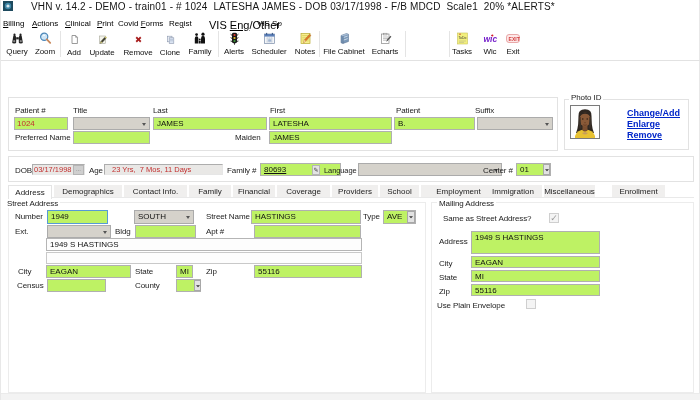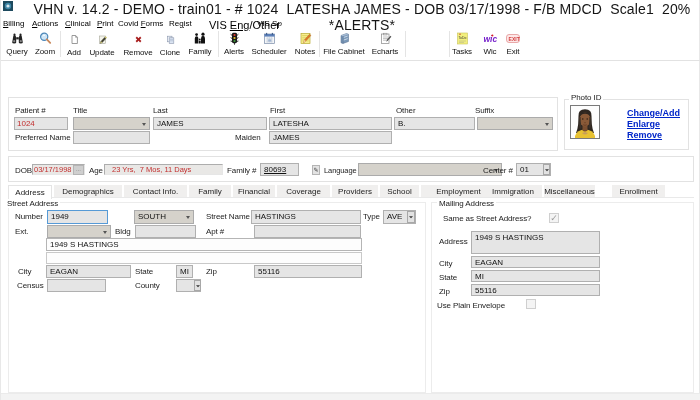--- a/index.html
+++ b/index.html
@@ -1,20 +1,20 @@
 <!DOCTYPE html>
 <html><head>
 <meta charset="utf-8">
 <style>
 * { margin:0; padding:0; box-sizing:border-box; }
 html,body { width:700px; height:400px; background:#fff; font-family:"Liberation Sans", sans-serif; overflow:hidden; }
 #win { position:relative; width:700px; height:400px; background:#fff; border-left:1px solid #e8e8e8; border-right:1px solid #e8e8e8; }
 .ab { position:absolute; }
 .lbl { position:absolute; font-size:8px; color:#1c1c1c; white-space:nowrap; letter-spacing:-0.1px; }
-.inp { position:absolute; border:1px solid #b0b0b0; background:#e5e5e5; font-size:8px; color:#111; padding:1px 0 0 3px; white-space:nowrap; overflow:hidden; }
+.inp { position:absolute; border:1px solid #b0b0b0; background:#bef264; font-size:8px; color:#111; padding:1px 0 0 3px; white-space:nowrap; overflow:hidden; }
 .dd  { position:absolute; border:1px solid #ababab; background:#d5d2cb; font-size:8px; color:#111; padding:1px 0 0 3px; white-space:nowrap; overflow:hidden; }
 .dd .ar { position:absolute; right:3px; top:5px; width:0; height:0; border-left:2.5px solid transparent; border-right:2.5px solid transparent; border-top:3px solid #555; }
 .spin { position:absolute; background:#e2e2e2; border:1px solid #a8a8a8; }
 .spin:after { content:""; position:absolute; left:50%; top:50%; transform:translate(-50%,-40%); border-left:2px solid transparent; border-right:2px solid transparent; border-top:2.5px solid #333; width:0; height:0; }
 .sunk{ position:absolute; border:1px solid #adadad; border-right-color:#e6e6e6; border-bottom-color:#e6e6e6; background:#e9e8e6; font-size:7.5px; color:#c22f2f; padding:1px 0 0 3px; white-space:nowrap; }
 .panel { position:absolute; border:1px solid #e2e2e2; background:#fff; }
 .link { position:absolute; font-size:9px; font-weight:bold; color:#0026c9; text-decoration:underline; }
 .tb { position:absolute; top:29px; height:30px; text-align:center; }
 .tb .ic { display:block; margin:3px auto 0; }
 .tb .tl { display:block; font-size:8px; color:#111; margin-top:2px; white-space:nowrap; letter-spacing:-0.1px;}
@@ -24,21 +24,21 @@
 </style>
 </head>
 <body>
 <div id="win">
 
   <svg class="ab" style="left:2px; top:1px;" width="10" height="10" viewBox="0 0 10 10">
     <rect x="0" y="0" width="10" height="10" fill="#1d4a5e"></rect>
     <circle cx="5" cy="5" r="3.2" fill="#3f88a8"></circle>
     <circle cx="5" cy="5" r="1.6" fill="#d8e6ee"></circle>
   </svg>
-  <div class="ab" style="left:24px; top:1px; font-size:14px; color:#151515; letter-spacing:0.15px;text-align:center;">VHN v. 14.2 - DEMO - train01 - # 1024&nbsp; LATESHA JAMES - DOB 03/17/1998 - F/B MDCD&nbsp; Scale1&nbsp; 20% *ALERTS*</div>
+  <div class="ab" style="left:30px; top:1px; font-size:10px; color:#151515; letter-spacing:0.15px;">VHN v. 14.2 - DEMO - train01 - # 1024&nbsp; LATESHA JAMES - DOB 03/17/1998 - F/B MDCD&nbsp; Scale1&nbsp; 20% *ALERTS*</div>
 
   <div class="ab" style="left:2px;   top:19px; font-size:8px;"><span style="text-decoration:underline">B</span>illing</div>
   <div class="ab" style="left:31px;  top:19px; font-size:8px;"><span style="text-decoration:underline">A</span>ctions</div>
   <div class="ab" style="left:64px;  top:19px; font-size:8px;"><span style="text-decoration:underline">C</span>linical</div>
   <div class="ab" style="left:96px;  top:19px; font-size:8px;"><span style="text-decoration:underline">P</span>rint</div>
   <div class="ab" style="left:117px; top:19px; font-size:8px;">Covid <span style="text-decoration:underline">F</span>orms</div>
   <div class="ab" style="left:168px; top:19px; font-size:8px;">Re<span style="text-decoration:underline">g</span>ist</div>
   <div class="ab" style="left:196px; top:19px; font-size:11px;margin-left:12px;">VIS <span style="text-decoration:underline">Eng</span>/Other</div>
   <div class="ab" style="left:256px; top:19px; font-size:8px;">VIS Sp</div>
 
@@ -180,21 +180,21 @@
       </svg>
     <span class="tl">Exit</span>
   </div>
   <div class="ab" style="left:0; top:60px; width:700px; height:1px; background:#e2e2e2;"></div>
 
   <div class="panel" style="left:7px; top:97px; width:550px; height:54px;"></div>
   <div class="lbl" style="left:14px; top:106px;">Patient #</div>
   <div class="lbl" style="left:72px; top:106px;">Title</div>
   <div class="lbl" style="left:152px; top:106px;">Last</div>
   <div class="lbl" style="left:269px; top:106px;">First</div>
-  <div class="lbl" style="left:395px; top:106px;">Other</div>
+  <div class="lbl" style="left:395px; top:106px;">Patient</div>
   <div class="lbl" style="left:474px; top:106px;">Suffix</div>
   <div class="inp" style="left:13px;  top:117px; width:54px; height:13px; color:#c22f2f; padding-left:2px;">1024</div>
   <div class="dd" style="left:72px;  top:117px; width:77px; height:13px;">
       <span class="ar"></span>
     </div>
   <div class="inp" style="left:152px; top:117px; width:114px; height:13px;">JAMES</div>
   <div class="inp" style="left:268px; top:117px; width:123px; height:13px;">LATESHA</div>
   <div class="inp" style="left:393px; top:117px; width:81px; height:13px;">B.</div>
   <div class="dd" style="left:476px; top:117px; width:76px; height:13px;">
       <span class="ar"></span>
@@ -227,21 +227,21 @@
   <div class="link" style="left:626px; top:119px;">Enlarge</div>
   <div class="link" style="left:626px; top:130px;">Remove</div>
 
   <div class="panel" style="left:7px; top:156px; width:686px; height:26px;"></div>
   <div class="lbl" style="left:14px; top:166px;">DOB</div>
   <div class="sunk" style="left:31px; top:164px; width:53px; height:11px; padding-top:0; padding-left:1px;">03/17/1998</div>
   <div class="ab" style="left:72px; top:164.5px; width:11px; height:10px; background:#cfcfcf; border:1px solid #b5b5b5; font-size:5px; color:#555; text-align:center; line-height:8px;">···</div>
   <div class="lbl" style="left:88px; top:166px;">Age</div>
   <div class="sunk" style="left:103px; top:164px; width:119px; height:11px; padding-top:0; padding-left:7px;">23 Yrs,&nbsp; 7 Mos, 11 Days</div>
   <div class="lbl" style="left:226px; top:166px;">Family #</div>
-  <div class="inp" style="left:259px; top:163px; width:39px; height:13px; padding-top:0; line-height:12px;text-decoration:underline;">80693</div>
+  <div class="inp" style="left:259px; top:163px; width:81px; height:13px; padding-top:0; line-height:12px;text-decoration:underline;">80693</div>
   <div class="ab" style="left:311px; top:164.5px; width:8px; height:10px; background:#e3e3e3; border:1px solid #b5b5b5; font-size:6px; color:#444; text-align:center; line-height:9px;">✎</div>
   <div class="lbl" style="left:323px; top:166px; font-size:7.5px;">Language</div>
   <div class="dd" style="left:357px; top:163px; width:144px; height:13px; padding-top:8px; line-height:12px;">ENGLISH<span class="ar"></span></div>
   <div class="lbl" style="left:482px; top:166px;">Center #</div>
   <div class="inp" style="left:515px; top:163px; width:35px; height:13px; padding-top:0; line-height:12px;">01</div>
   <div class="spin" style="left:542px; top:164px; width:7px; height:11px;"></div>
 
   <div class="tab" style="left:7px;   width:44px; background:#fff; border:1px solid #e4e4e4; border-bottom:none; height:14px; z-index:2;">Address</div>
   <div class="tab" style="left:53px;  width:68px;">Demographics</div>
   <div class="tab" style="left:123px; width:63px;">Contact Info.</div>

